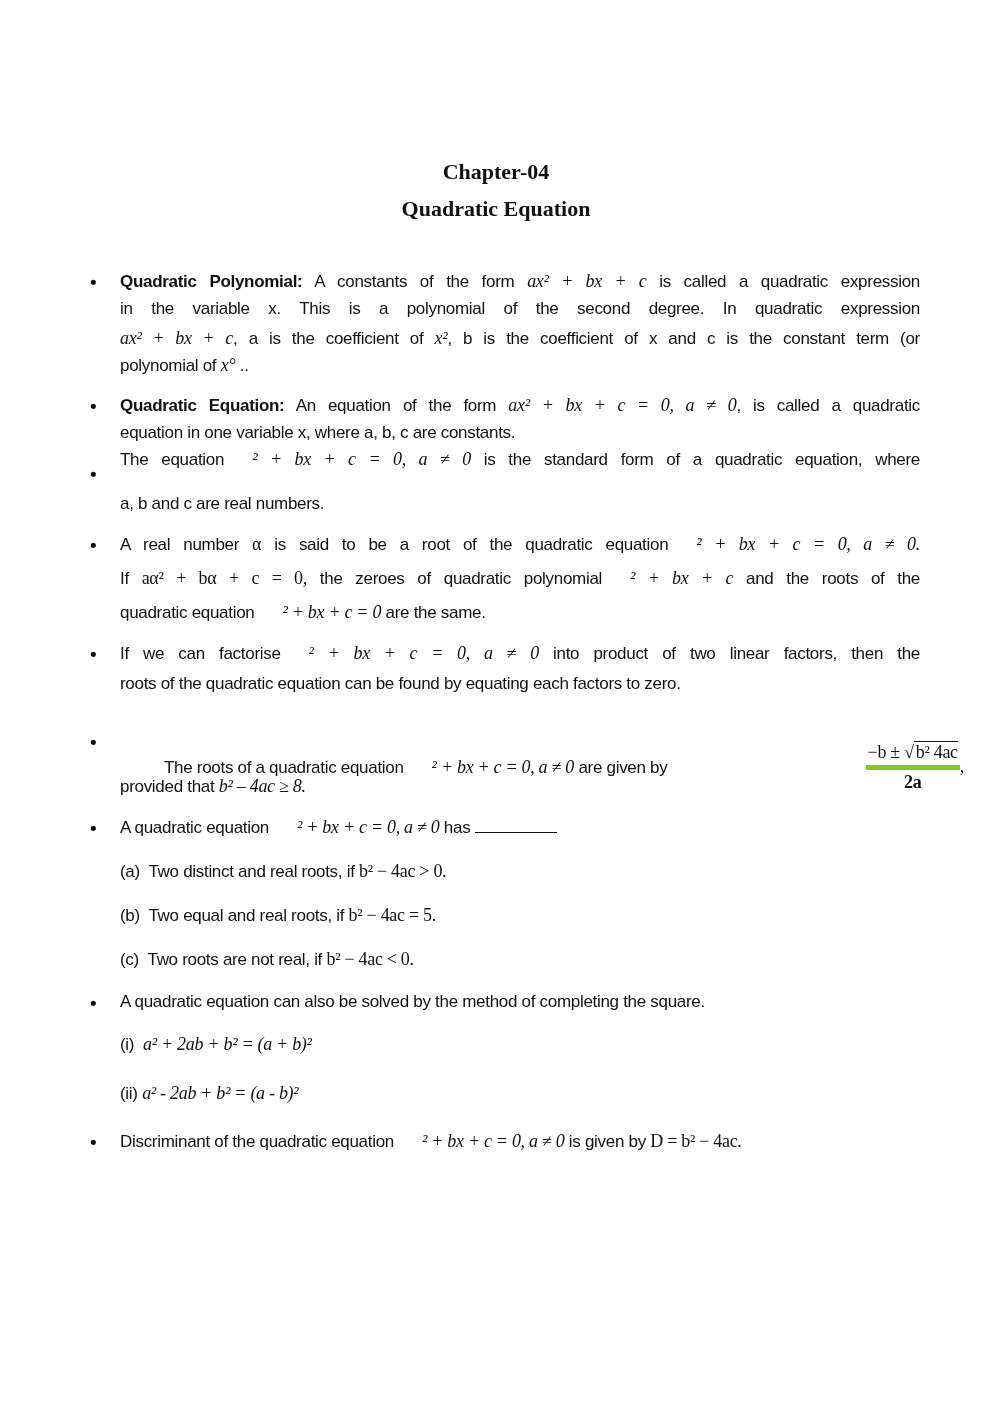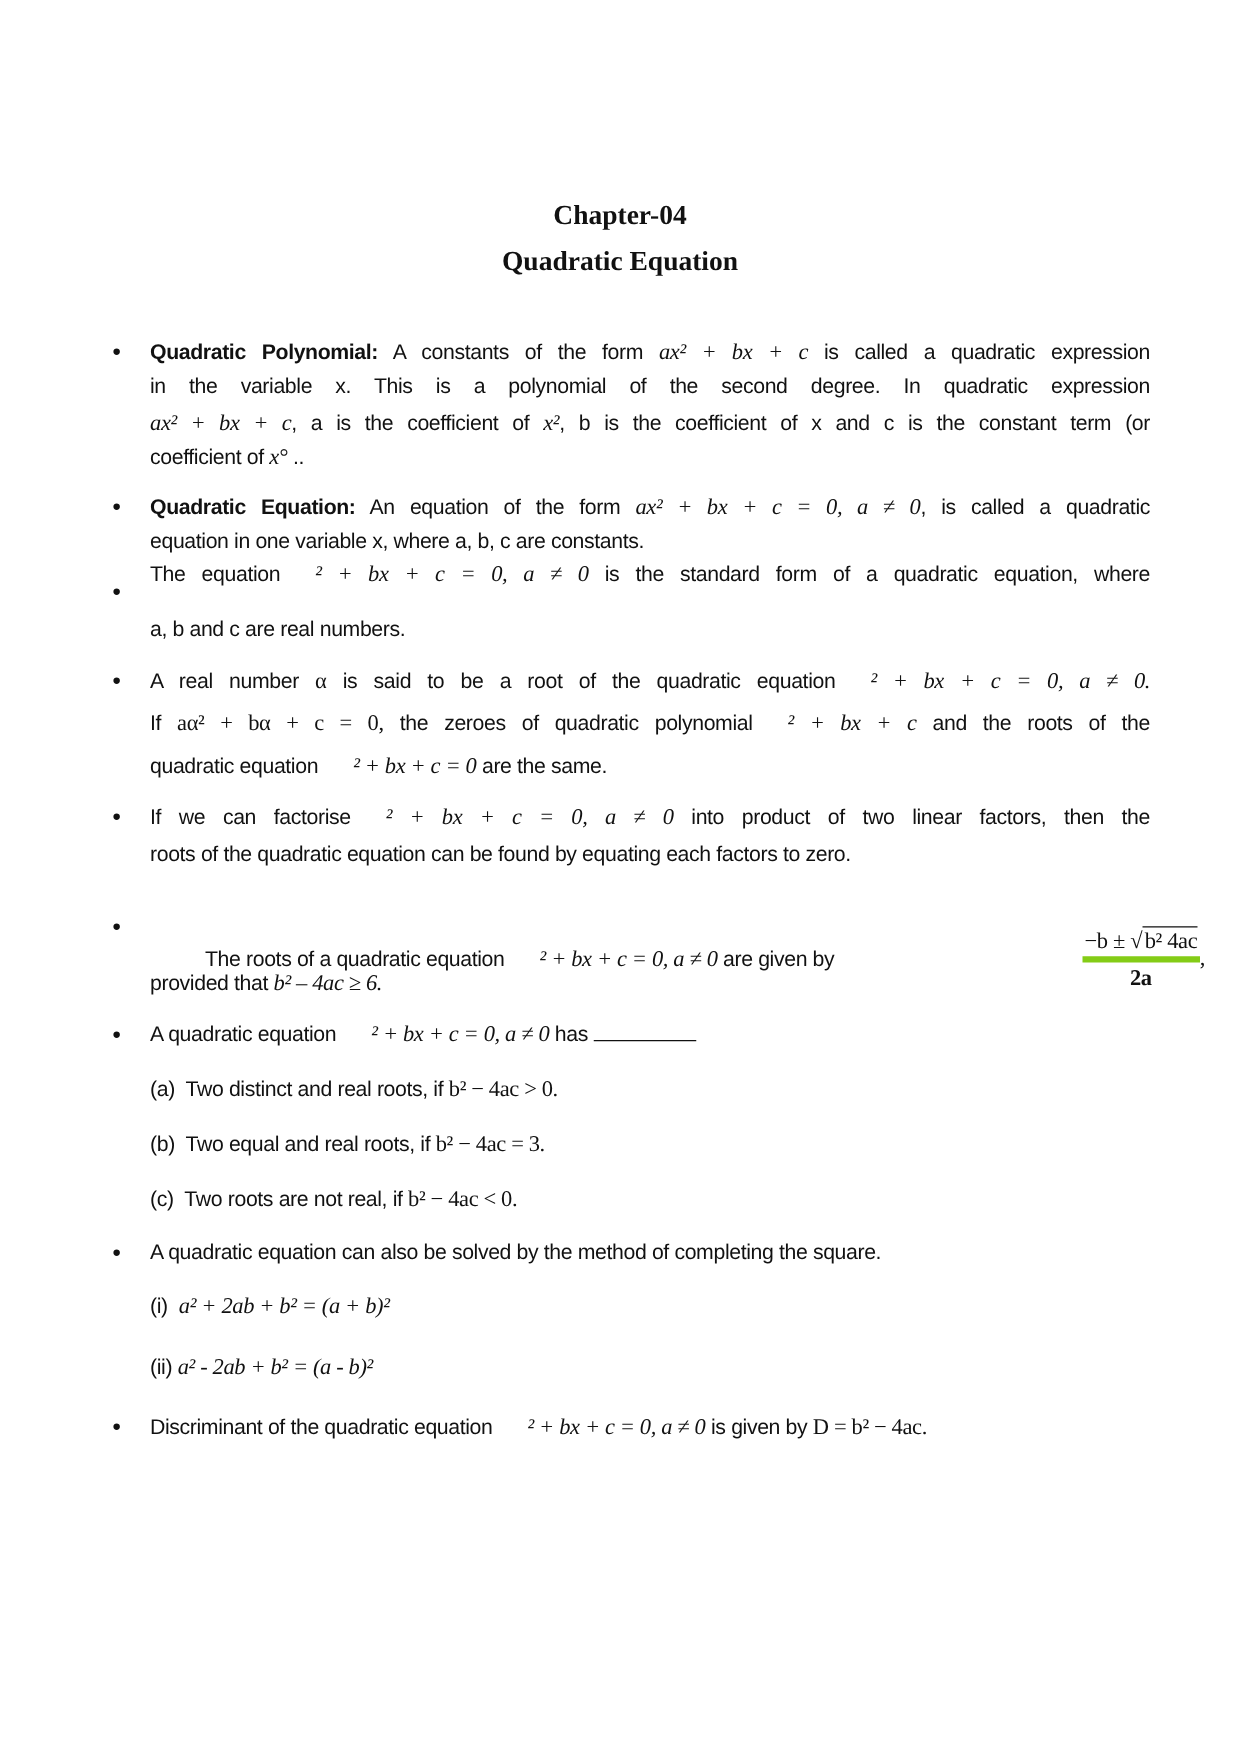--- a/index.html
+++ b/index.html
@@ -31,21 +31,21 @@
 
   <span class="bullet" style="top:272px">•</span>
   <div class="row txt just" style="top:271px">
     <b>Quadratic Polynomial:</b><span> A constants of the form </span><span class="mi">ax² + bx + c</span><span> is called a quadratic expression</span>
   </div>
   <div class="row txt just" style="top:299px">in the variable x. This is a polynomial of the second degree. In quadratic expression</div>
   <div class="row txt just" style="top:328px">
     <span class="mi">ax² + bx + c</span><span>, a is the coefficient of </span><span class="mi">x²</span><span>, b is the coefficient of x and c is the constant term (or</span>
   </div>
   <div class="row txt" style="top:355px">
-    <span>coefficient of </span><span class="mi">x°</span><span> ..</span>
+    <span>polynomial of </span><span class="mi">x°</span><span> ..</span>
   </div>
 
   <span class="bullet" style="top:396px">•</span>
   <div class="row txt just" style="top:395px">
     <b>Quadratic Equation:</b><span> An equation of the form </span><span class="mi">ax² + bx + c = 0,  a ≠ 0</span><span>, is called a quadratic</span>
   </div>
   <div class="row txt" style="top:423px">equation in one variable x, where a, b, c are constants.</div>
 
   <span class="bullet" style="top:464px">•</span>
   <div class="row txt just" style="top:449px">
@@ -76,32 +76,32 @@
       <span>The roots of a quadratic equation</span><span class="gap"></span><span class="mi">² + bx + c = 0,   a ≠ 0</span><span> are given by</span>
     </span>
     <span class="m">
       <span class="frac">
         <span class="num"><span>−b ± </span><span>√</span><span class="sqrt">b²    4ac</span></span>
         <span class="den">2a</span>
       </span><span>,</span>
     </span>
   </div>
   <div class="row txt" style="top:776px">
-    <span>provided that </span><span class="mi">b² – 4ac ≥ 6.</span>
+    <span>provided that </span><span class="mi">b² – 4ac ≥ 8.</span>
   </div>
 
   <span class="bullet" style="top:818px">•</span>
   <div class="row txt" style="top:817px">
     <span>A quadratic equation</span><span class="gap"></span><span class="mi">² + bx + c = 0,   a ≠ 0</span><span> has </span><span class="blank"></span>
   </div>
   <div class="row txt" style="top:861px">
     <span>(a)</span>&nbsp; <span>Two distinct and real roots, if </span><span class="m">b² − 4ac &gt; 0.</span>
   </div>
   <div class="row txt" style="top:905px">
-    <span>(b)</span>&nbsp; <span>Two equal and real roots, if </span><span class="m">b² − 4ac = 3.</span>
+    <span>(b)</span>&nbsp; <span>Two equal and real roots, if </span><span class="m">b² − 4ac = 5.</span>
   </div>
   <div class="row txt" style="top:949px">
     <span>(c)</span>&nbsp; <span>Two roots are not real, if </span><span class="m">b² − 4ac &lt; 0.</span>
   </div>
 
   <span class="bullet" style="top:993px">•</span>
   <div class="row txt" style="top:992px">A quadratic equation can also be solved by the method of completing the square.</div>
   <div class="row txt" style="top:1034px">
     <span>(i)</span>&nbsp; <span class="mi">a² + 2ab + b² = (a + b)²</span>
   </div>

